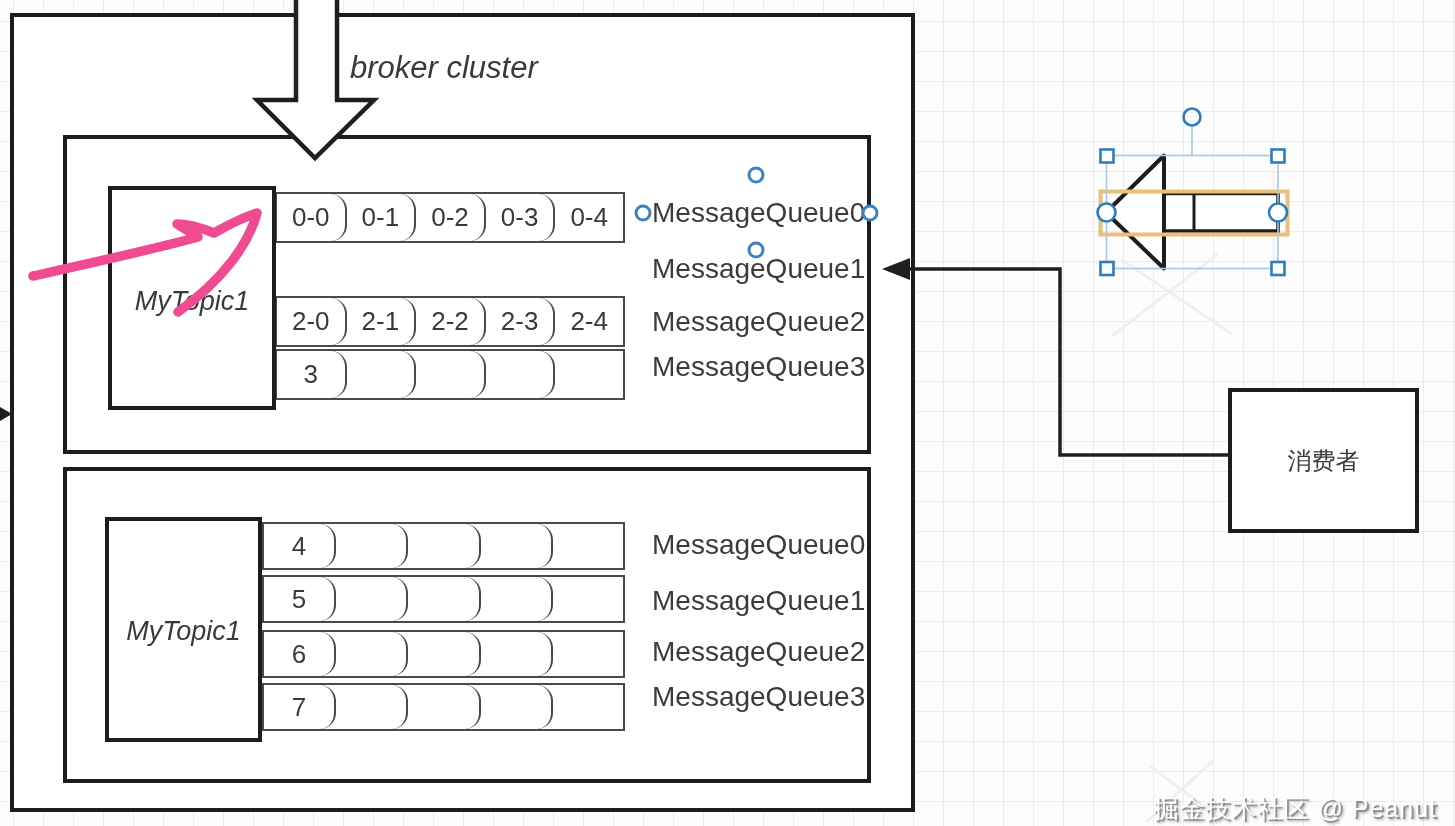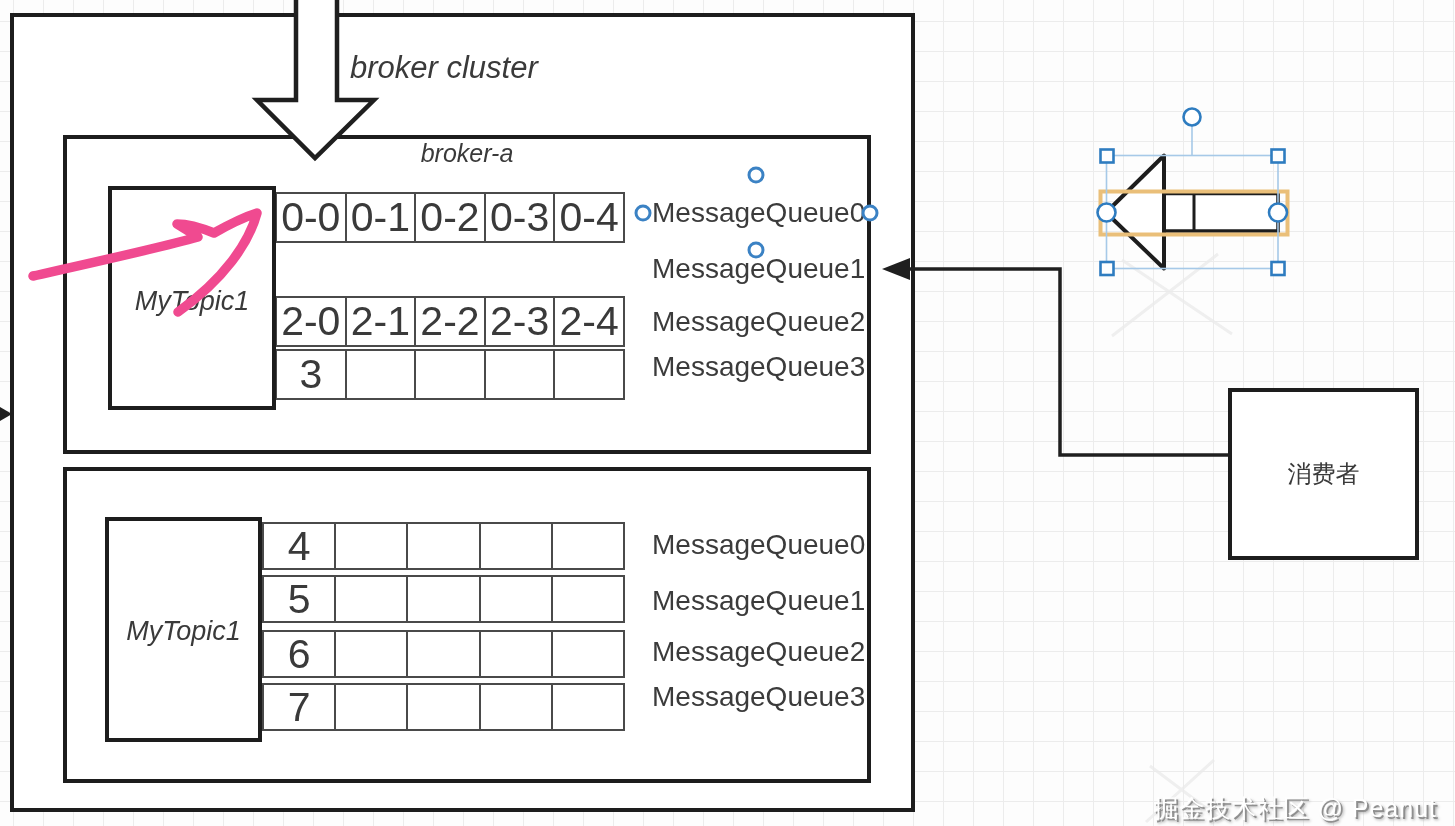--- a/index.html
+++ b/index.html
@@ -12,39 +12,38 @@
       linear-gradient(to bottom,#ececec 1px,transparent 1px);
     background-size:30px 30px;
     background-position:13px 21px;
     color:#3a3a3a;
   }
   .box{position:absolute;background:#ffffff;border:4px solid #1d1d1d;box-sizing:border-box;}
   .lbl{position:absolute;white-space:nowrap;color:#3a3a3a;font-style:italic;}
   .center{display:flex;align-items:center;justify-content:center;}
   .trow{position:absolute;display:flex;background:#ffffff;border:2.5px solid #4a4a4a;box-sizing:border-box;}
   .tcell{flex:1;display:flex;align-items:center;justify-content:center;
-         border-right:2.5px solid #4a4a4a;font-size:41px;color:#3a3a3a;box-sizing:border-box;}
+         border-right:2.5px solid #4a4a4a;font-size:26px;color:#3a3a3a;box-sizing:border-box;border-radius:16px;}
   .tcell:last-child{border-right:none;}
   .qlbl{position:absolute;left:652px;height:30px;line-height:30px;font-size:28px;color:#3b3b3b;}
   .overlay{position:absolute;left:0;top:0;pointer-events:none;}
   .wmark{
     position:absolute;right:18px;top:772px;font-size:25px;letter-spacing:1px;color:#ffffff;
     text-shadow:2px 2px 0 #8f8f8f,3px 3px 3px #a5a5a5;white-space:nowrap;margin-top:20px;
   }
 </style>
 </head>
 <body>
 
 <div class="canvas">
 
   <div class="box" style="left:10px;top:13px;width:905px;height:799px;"></div>
   <div class="lbl" style="left:350px;top:50px;font-size:31px;">broker cluster</div>
 
   <div class="box" style="left:63px;top:135px;width:808px;height:319px;"></div>
-  <div class="lbl" style="left:63px;top:139px;width:808px;text-align:center;font-size:25px;">broker-a</div>
 
   <div class="trow" style="left:275px;top:192px;width:350px;height:51px;">
     <div class="tcell">0-0</div>
     <div class="tcell">0-1</div>
     <div class="tcell">0-2</div>
     <div class="tcell">0-3</div>
     <div class="tcell">0-4</div>
   </div>
   <div class="trow" style="left:275px;top:296px;width:350px;height:51px;">
     <div class="tcell">2-0</div>
@@ -101,21 +100,21 @@
   </div>
 
   <div class="box" style="left:105px;top:517px;width:157px;height:225px;"></div>
   <div class="lbl" style="left:105px;top:616px;width:157px;text-align:center;font-size:27px;">MyTopic1</div>
 
   <div class="qlbl" style="top:530px;">MessageQueue0</div>
   <div class="qlbl" style="top:586px;">MessageQueue1</div>
   <div class="qlbl" style="top:637px;">MessageQueue2</div>
   <div class="qlbl" style="top:682px;">MessageQueue3</div>
 
-  <div class="box center" style="left:1228px;top:388px;width:191px;height:172px;">
+  <div class="box center" style="left:1228px;top:388px;width:191px;height:145px;">
     <span style="font-size:24px;color:#3a3a3a;">消费者</span>
   </div>
 
   <svg class="overlay" width="1455" height="826" viewBox="0 0 1455 826">
 
     <g stroke="#ebebeb" stroke-width="3" fill="none" opacity="0.8">
       <path d="M1122 260 L1232 334 M1218 254 L1112 336"></path>
       <path d="M1150 766 L1222 820 M1214 760 L1146 822"></path>
     </g>
 

